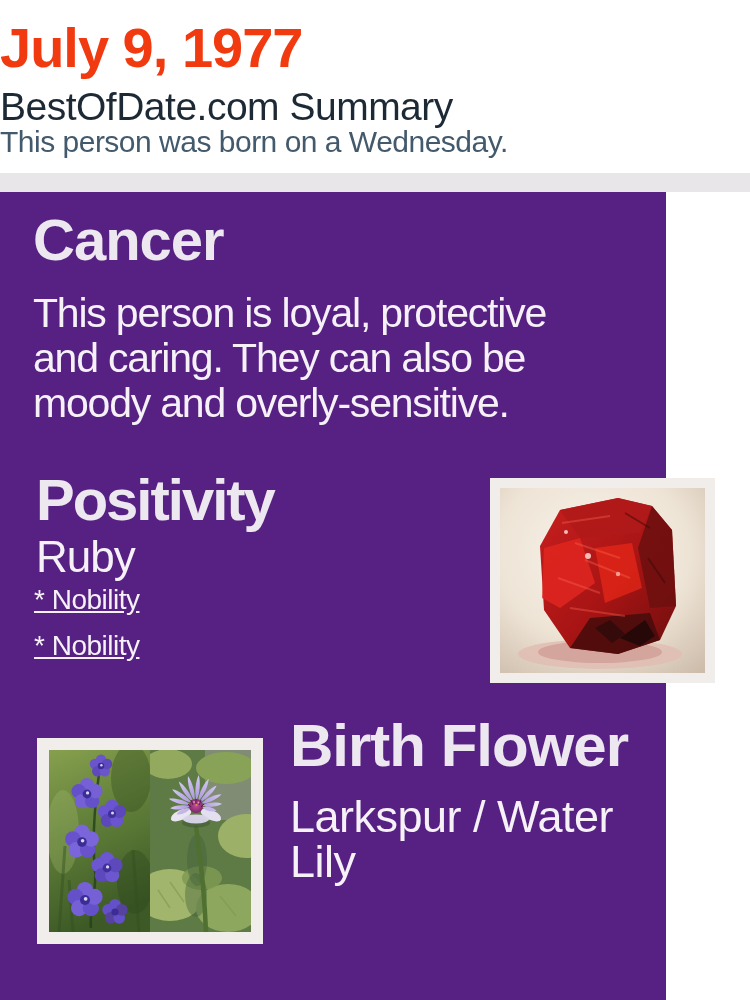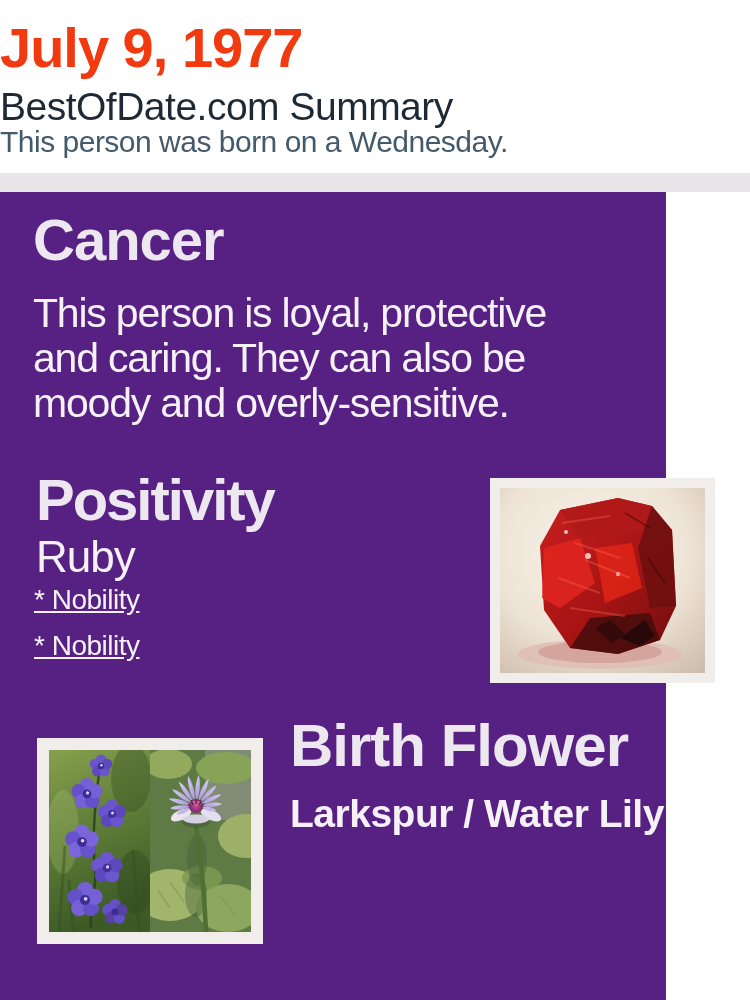--- a/index.html
+++ b/index.html
@@ -36,21 +36,21 @@
   .bs-traits{position:absolute;left:34px;top:392px;list-style:none;}
   .trait-list li{font-size:28px;line-height:32px;margin-bottom:14px;font-weight:400;color:var(--text-light);letter-spacing:-0.5px;text-decoration:underline;}
 
   .figure{position:absolute;background:var(--frame-white);font-size:0;}
   .ruby-figure{left:490px;top:286px;width:225px;height:205px;padding:10px;}
   .flower-figure{left:37px;top:546px;width:226px;height:206px;padding:12px;}
   .flower-split{display:flex;width:100%;height:100%;}
   .figure svg{display:block;}
 
   .bf-title{position:absolute;left:290px;top:524px;font-size:60px;line-height:1;font-weight:700;color:var(--heading-light);letter-spacing:-1px;}
-  .bf-name{position:absolute;left:290px;top:602px;font-size:39px;line-height:1;font-weight:700;color:var(--text-light);letter-spacing:-0.5px;}
+  .bf-name{position:absolute;left:290px;top:602px;font-size:45px;line-height:1;font-weight:400;color:var(--text-light);letter-spacing:-0.5px;}
   .bf-traits{position:absolute;left:287px;top:660px;list-style:none;}
 </style>
 </head>
 <body>
 
 <div class="page">
 
   <header class="header">
     <h1 class="date-title">July 9, 1977</h1>
     <h2 class="site-summary">BestOfDate.com Summary</h2>

